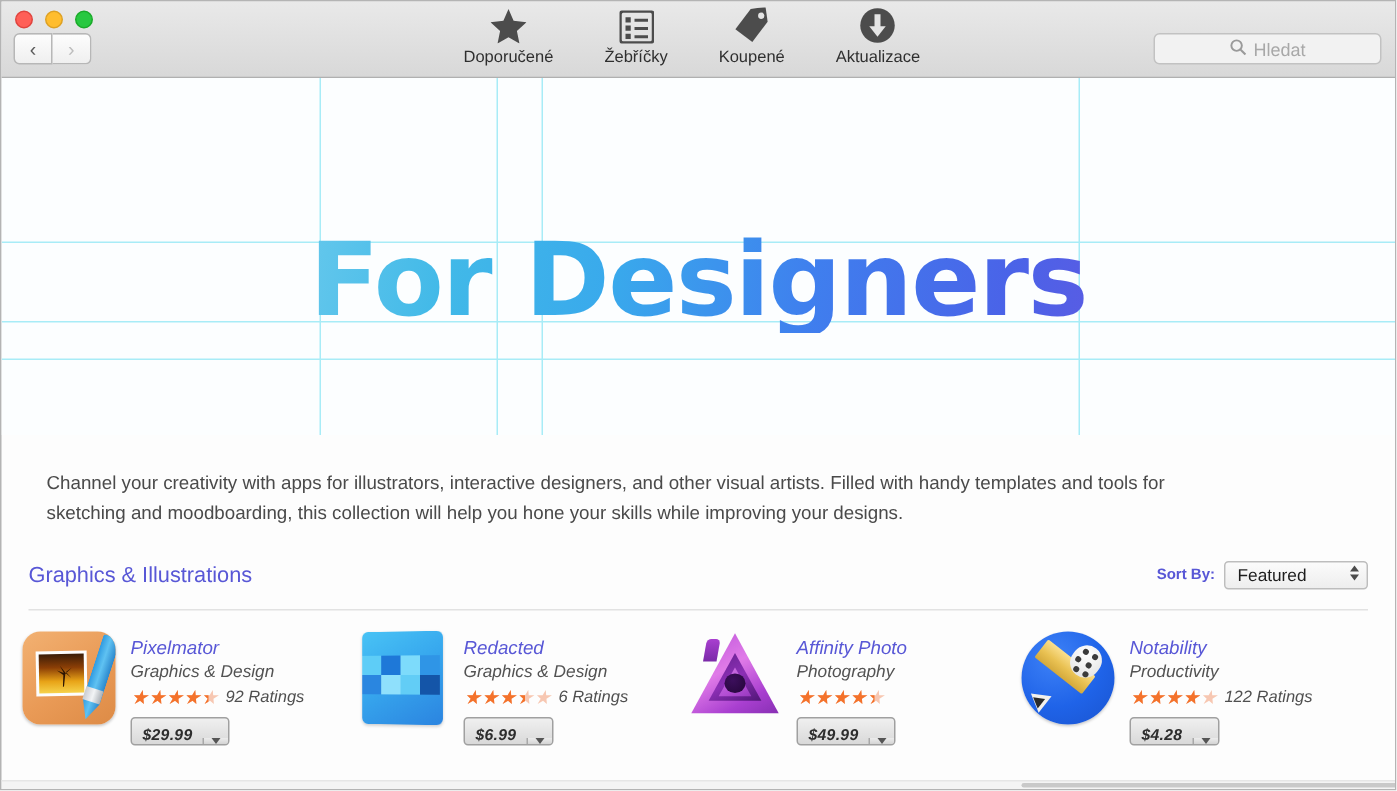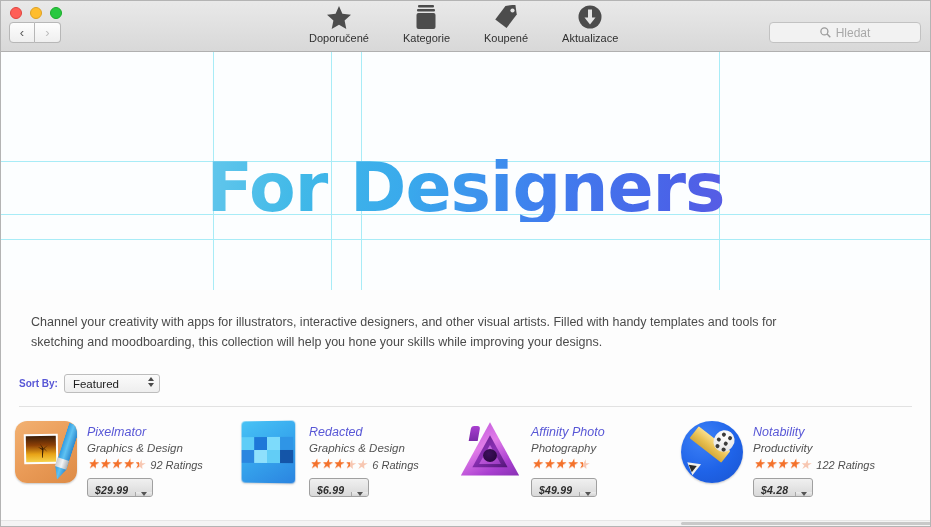--- a/index.html
+++ b/index.html
@@ -443,31 +443,35 @@
 
       <div class="tab">
         <span class="tab-icon">
           <svg width="24" height="23" viewBox="0 0 24 23">
               <polygon points="12,0 15.4,7.8 24,8.8 17.6,14.6 19.3,23 12,18.8 4.7,23 6.4,14.6 0,8.8 8.6,7.8" fill="#4c4c4c"></polygon>
             </svg>
         </span>
         <span class="tab-label">Doporučené</span>
       </div>
 
-
       <div class="tab">
         <span class="tab-icon">
-          <svg width="20" height="24" viewBox="0 0 20 24">
-            <rect x="2" y="0" width="16" height="2.5" rx="1" fill="#4c4c4c"></rect>
-            <rect x="1" y="4" width="18" height="2.5" rx="1" fill="#4c4c4c"></rect>
-            <rect x="0.5" y="8" width="19" height="16" rx="2" fill="#4c4c4c"></rect>
+          <svg width="23" height="22" viewBox="0 0 23 22">
+            <rect x="0.5" y="0.5" width="22" height="21" rx="2" fill="none" stroke="#4c4c4c" stroke-width="2"></rect>
+            <rect x="4" y="4.5" width="3.5" height="3.5" fill="#4c4c4c"></rect>
+            <rect x="4" y="10" width="3.5" height="3.5" fill="#4c4c4c"></rect>
+            <rect x="4" y="15.5" width="3.5" height="3.5" fill="#4c4c4c"></rect>
+            <rect x="10" y="5.5" width="9" height="2" fill="#4c4c4c"></rect>
+            <rect x="10" y="11" width="9" height="2" fill="#4c4c4c"></rect>
+            <rect x="10" y="16.5" width="9" height="2" fill="#4c4c4c"></rect>
           </svg>
         </span>
-        <span class="tab-label">Kategorie</span>
-      </div>
+        <span class="tab-label">Žebříčky</span>
+      </div>
+
 
       <div class="tab">
         <span class="tab-icon">
           <svg width="24" height="24" viewBox="0 0 24 24">
             <path d="M13 1 L23 1 L23 11 L11 23 L1 13 Z" fill="#4c4c4c" transform="rotate(-8 12 12)"></path>
             <circle cx="18.5" cy="5.5" r="2.1" fill="#e4e4e4"></circle>
           </svg>
         </span>
         <span class="tab-label">Koupené</span>
       </div>
@@ -504,20 +508,21 @@
     <div class="grid-v" style="left:718px"></div>
     <div class="grid-h" style="top:109px"></div>
     <div class="grid-h" style="top:162px"></div>
     <div class="grid-h" style="top:187px"></div>
     <div class="hero-title">For Designers</div>
   </div>
 
   <p class="desc">Channel your creativity with apps for illustrators, interactive designers, and other visual artists. Filled with handy templates and tools for sketching and moodboarding, this collection will help you hone your skills while improving your designs.</p>
 
   <div class="section-head">
+    <span class="section-title">Graphics &amp; Illustrations</span>
     <span class="sortwrap">
       <span class="sort-label">Sort By:</span>
       <span class="sort-select">
         <span class="sort-value">Featured</span>
         <span class="stepper">
           <i class="up"></i>
             <i class="down"></i>
         </span>
       </span>
     </span>

